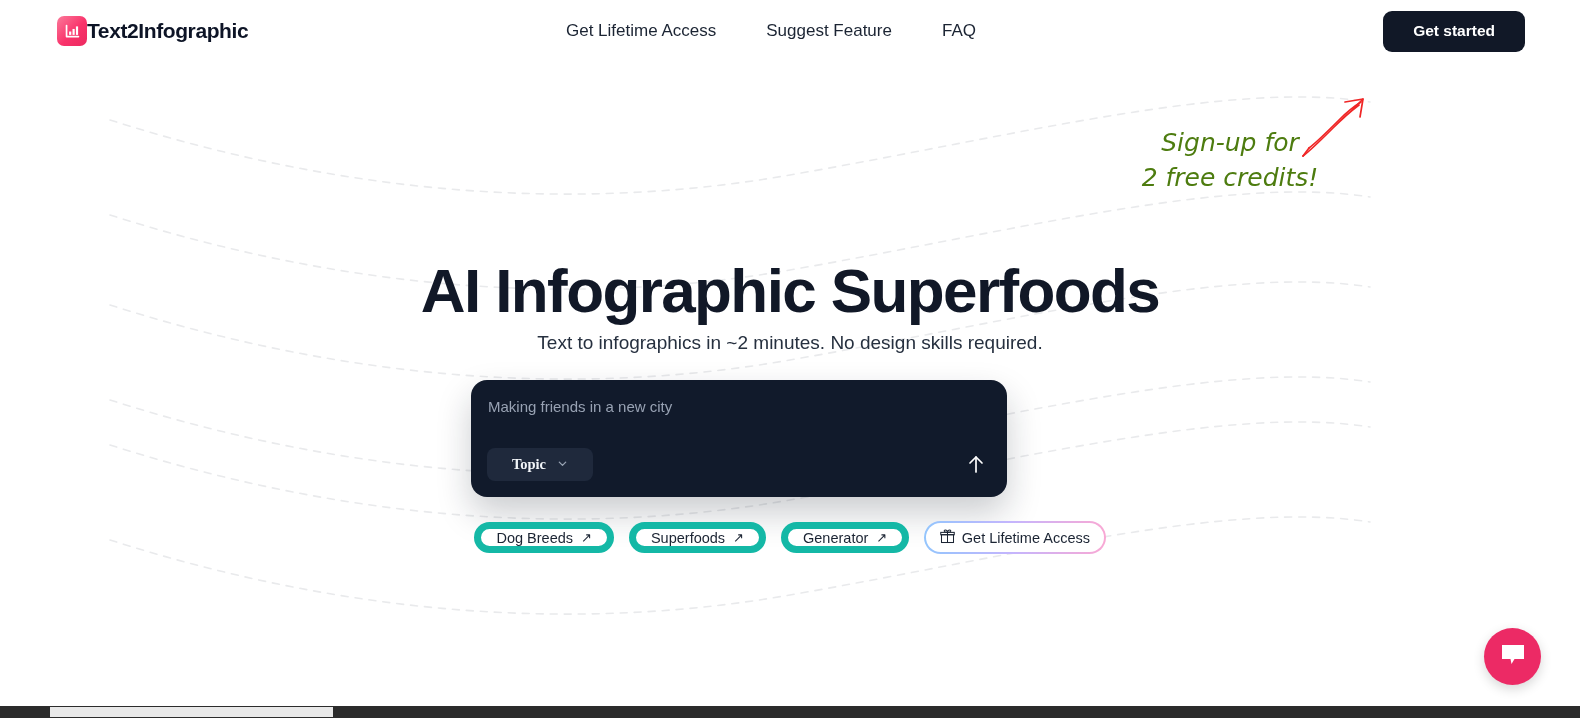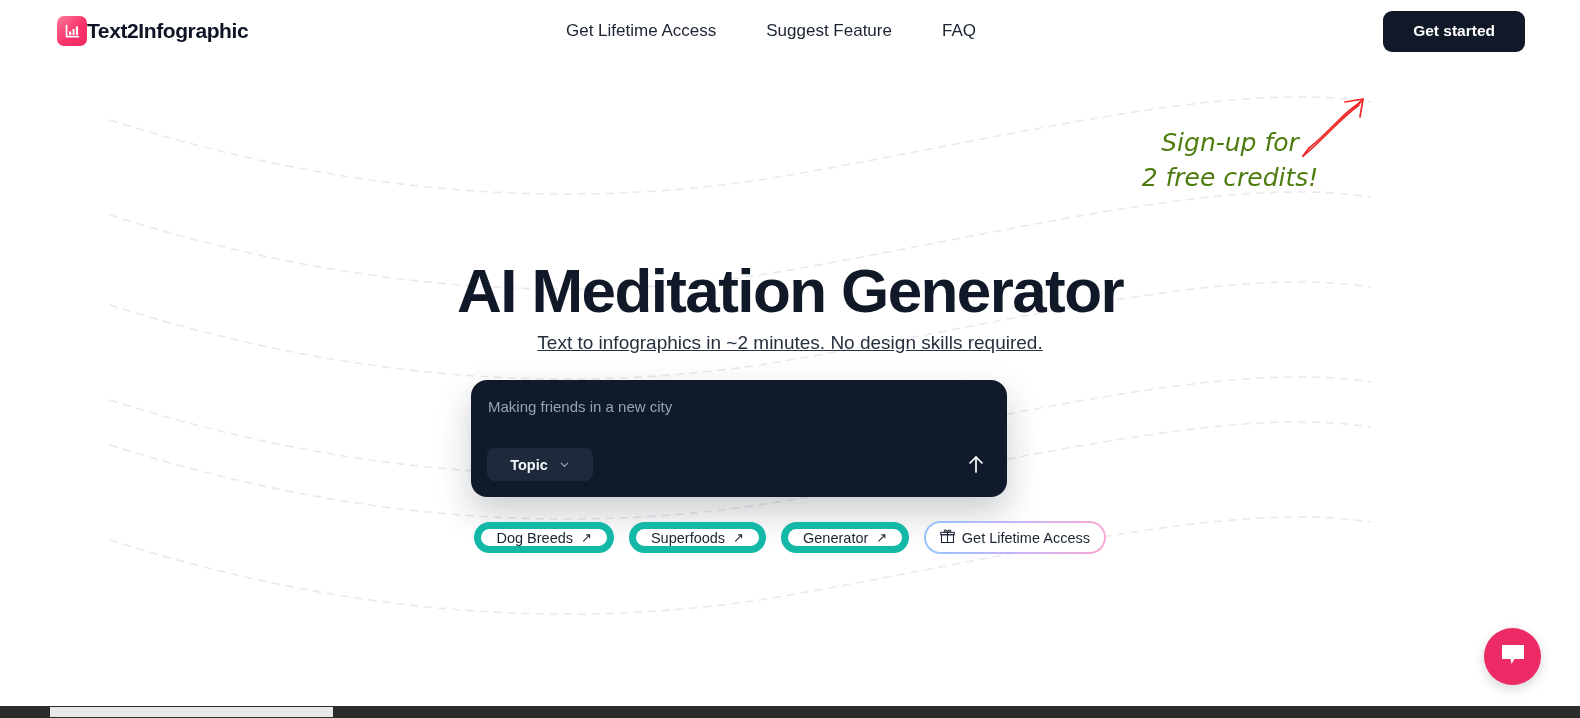--- a/index.html
+++ b/index.html
@@ -137,21 +137,20 @@
     font-weight: bold;
     color: #111827;
     letter-spacing: -1.6px;
     line-height: 72px;
   }
 
   #hero-subtitle {
     margin-top: 5px;
     font-size: 19px;
     color: #26303f;
-    text-decoration: underline;
   }
 
   
   #prompt-card {
     position: absolute;
     left: 471px;
     top: 380px;
     width: 536px;
     height: 117px;
     background: #111a2b;
@@ -187,21 +186,21 @@
     font-family: "Liberation Sans", sans-serif;
     font-size: 14.5px;
     font-weight: bold;
     display: flex;
     align-items: center;
     gap: 11px;
     cursor: pointer;
     justify-content: center;
   }
 
-  .pill-topic { min-width: 106px; }
+  .pill-topic { min-width: 106px; font-family: Liberation Serif, serif; }
   .pill-lang  { min-width: 150px; }
 
   #submit-btn {
     position: absolute;
     right: 14px;
     top: 68px;
     width: 34px;
     height: 34px;
     background: transparent;
     border: none;
@@ -350,21 +349,21 @@
 
 <svg id="note-arrow" width="80" height="70" viewBox="0 0 80 70" fill="none">
   <path d="M8 60 C16 54 26 44 38 32 C48 22 56 15 64 9" stroke="#f02626" stroke-width="1.7" fill="none" stroke-linecap="round"></path>
   <path d="M14 52 C22 46 32 36 44 24 C52 16 58 11 66 6" stroke="#f02626" stroke-width="1.7" fill="none" stroke-linecap="round"></path>
   <path d="M8 60 L14 52" stroke="#f02626" stroke-width="1.7" stroke-linecap="round"></path>
   <path d="M50 6 L68 3 L65 21" stroke="#f02626" stroke-width="1.7" fill="none" stroke-linejoin="round" stroke-linecap="round"></path>
   <path d="M68 3 L58 13" stroke="#f02626" stroke-width="1.5" stroke-linecap="round"></path>
 </svg>
 
 <section id="hero">
-  <h1 id="hero-title">AI Meditation Generator</h1>
+  <h1 id="hero-title">AI Infographic Superfoods</h1>
   <p id="hero-subtitle">Text to infographics in ~2 minutes. No design skills required.</p>
 </section>
 
 <div id="prompt-card">
 
   <div id="prompt-placeholder">Making friends in a new city</div>
 
   <div id="prompt-controls">
 
     <button class="prompt-pill pill-topic">

